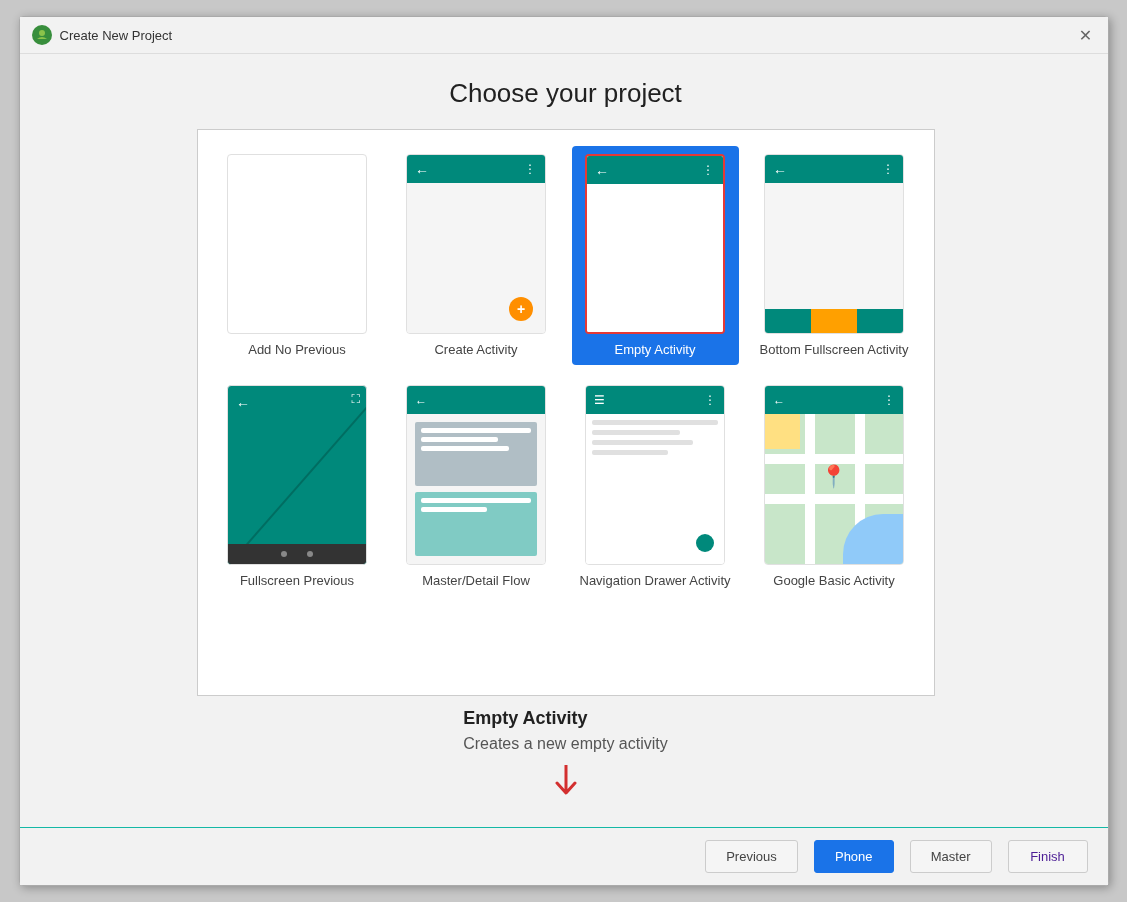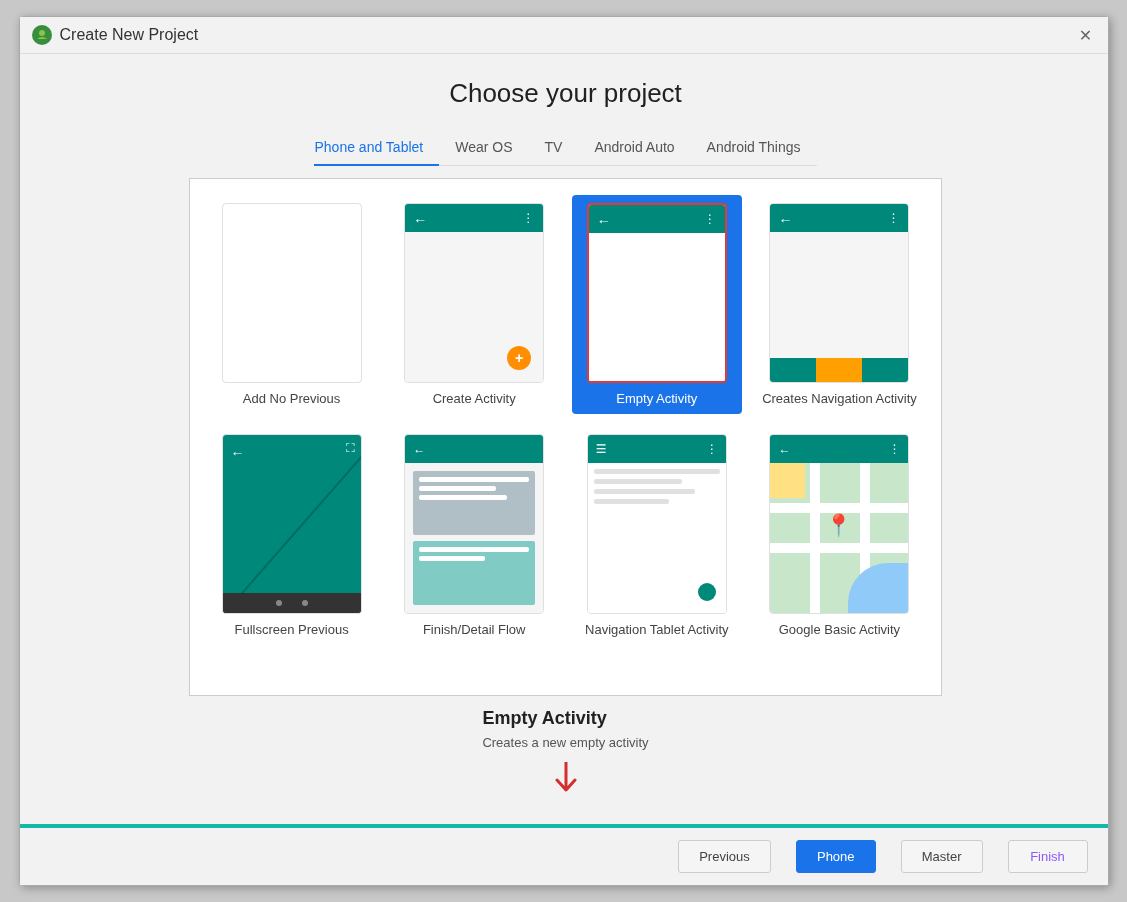--- a/index.html
+++ b/index.html
@@ -41,21 +41,21 @@
       height: 20px;
       background: #388e3c;
       border-radius: 50%;
       display: flex;
       align-items: center;
       justify-content: center;
       font-size: 11px;
       color: white;
     }
     .title-text {
-      font-size: 16px;
+      font-size: 13px;
       color: #333;
       font-weight: 500;
     }
     .close-btn {
       width: 20px;
       height: 20px;
       cursor: pointer;
       display: flex;
       align-items: center;
       justify-content: center;
@@ -255,57 +255,57 @@
     .description-section {
       padding: 12px 0 8px 0;
     }
     .desc-title {
       font-size: 18px;
       font-weight: 600;
       color: #212121;
       margin-bottom: 6px;
     }
     .desc-text {
-      font-size: 13px;
+      font-size: 16px;
       color: #555;
     }
     
     .arrow-indicator {
       text-align: right;
       padding: 4px 8px;
       color: #d32f2f;
       font-size: 24px;
     }
     
     .bottom-bar {
       padding: 12px 20px;
       display: flex;
       align-items: flex-end;
       justify-content: flex-end;
-      gap: 25px;
-      border-top: 4px solid #14b8a6;
+      gap: 16px;
+      border-top: 1px solid #14b8a6;
       background: #f2f2f2;
     }
     .btn {
       padding: 8px 20px;
       font-size: 13px;
       border-radius: 3px;
       cursor: pointer;
       border: 1px solid #ccc;
       background: #f5f5f5;
       color: #444;
       min-width: 80px;
     }
     .btn.primary {
       background: #1a73e8;
       color: white;
       border-color: #1a73e8;
     }
     .btn.disabled {
-      color: #8b5cf6;
+      color: #4c1d95;
       cursor: default;
     }
     
     .grid-container::-webkit-scrollbar { width: 8px; }
     .grid-container::-webkit-scrollbar-track { background: #f1f1f1; }
     .grid-container::-webkit-scrollbar-thumb { background: #bbb; border-radius: 4px; }
   </style>
 </head>
 <body>
 
@@ -320,27 +320,20 @@
         </svg>
       </div>
       <span class="title-text">Create New Project</span>
     </div>
     <div class="close-btn">✕</div>
   </div>
 
   <div class="content">
     <h1 class="page-title">Choose your project</h1>
 
-    <div class="tabs">
-      <div class="tab active">Phone and Tablet</div>
-      <div class="tab">Wear OS</div>
-      <div class="tab">TV</div>
-      <div class="tab">Android Auto</div>
-      <div class="tab">Android Things</div>
-    </div>
 
     <div class="grid-container">
       <div class="grid">
 
         <div class="grid-item">
           <div class="preview-box">
             <div class="no-activity-box"></div>
           </div>
           <span class="item-label">Add No Previous</span>
         </div>
@@ -375,21 +368,21 @@
               <span class="mockup-arrow">←</span>
               <span class="mockup-dots">⋮</span>
             </div>
             <div style="flex:1;background:#f5f5f5;"></div>
             <div style="height:24px;display:flex;">
               <div style="flex:1;background:#00897b;"></div>
               <div style="flex:1;background:#ffa000;"></div>
               <div style="flex:1;background:#00897b;"></div>
             </div>
           </div>
-          <span class="item-label">Creates Navigation Activity</span>
+          <span class="item-label">Bottom Fullscreen Activity</span>
         </div>
 
         <div class="grid-item">
           <div class="preview-box" style="position:relative;background:#00897b;border-radius:4px;overflow:hidden;">
 
             <svg style="position:absolute;top:0;left:0;width:100%;height:100%;">
               <line x1="0" y1="180" x2="140" y2="20" stroke="#006d61" stroke-width="2"></line>
             </svg>
             <span class="back-icon-white">←</span>
             <div style="position:absolute;top:6px;right:6px;display:flex;gap:4px;">
@@ -413,38 +406,38 @@
                 <div style="height:5px;background:white;border-radius:2px;margin-bottom:4px;"></div>
                 <div style="height:5px;background:white;border-radius:2px;margin-bottom:4px;width:70%;"></div>
                 <div style="height:5px;background:white;border-radius:2px;width:80%;"></div>
               </div>
               <div style="background:#80cbc4;border-radius:2px;padding:6px;flex:1;">
                 <div style="height:5px;background:white;border-radius:2px;margin-bottom:4px;"></div>
                 <div style="height:5px;background:white;border-radius:2px;width:60%;"></div>
               </div>
             </div>
           </div>
-          <span class="item-label">Finish/Detail Flow</span>
+          <span class="item-label">Master/Detail Flow</span>
         </div>
 
         <div class="grid-item">
           <div class="preview-box" style="display:flex;flex-direction:column;">
             <div class="nd-toolbar">
               <span style="color:white;font-size:12px;">☰</span>
               <span style="color:white;font-size:12px;">⋮</span>
             </div>
             <div style="flex:1;background:white;padding:6px;display:flex;flex-direction:column;gap:5px;position:relative;">
               <div style="height:5px;background:#e0e0e0;border-radius:2px;"></div>
               <div style="height:5px;background:#e0e0e0;border-radius:2px;width:70%;"></div>
               <div style="height:5px;background:#e0e0e0;border-radius:2px;width:80%;"></div>
               <div style="height:5px;background:#e0e0e0;border-radius:2px;width:60%;"></div>
               <div class="nd-circle"></div>
             </div>
           </div>
-          <span class="item-label">Navigation Tablet Activity</span>
+          <span class="item-label">Navigation Drawer Activity</span>
         </div>
 
         <div class="grid-item">
           <div class="preview-box" style="display:flex;flex-direction:column;">
             <div class="maps-toolbar">
               <span style="color:white;font-size:12px;">←</span>
               <span style="color:white;font-size:12px;">⋮</span>
             </div>
             <div style="flex:1;background:#c8e6c9;position:relative;overflow:hidden;">
 

